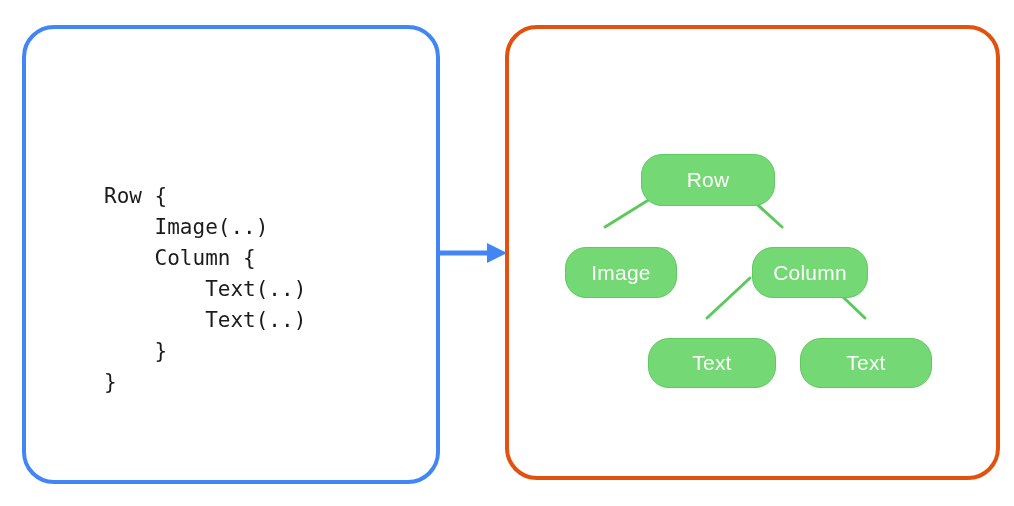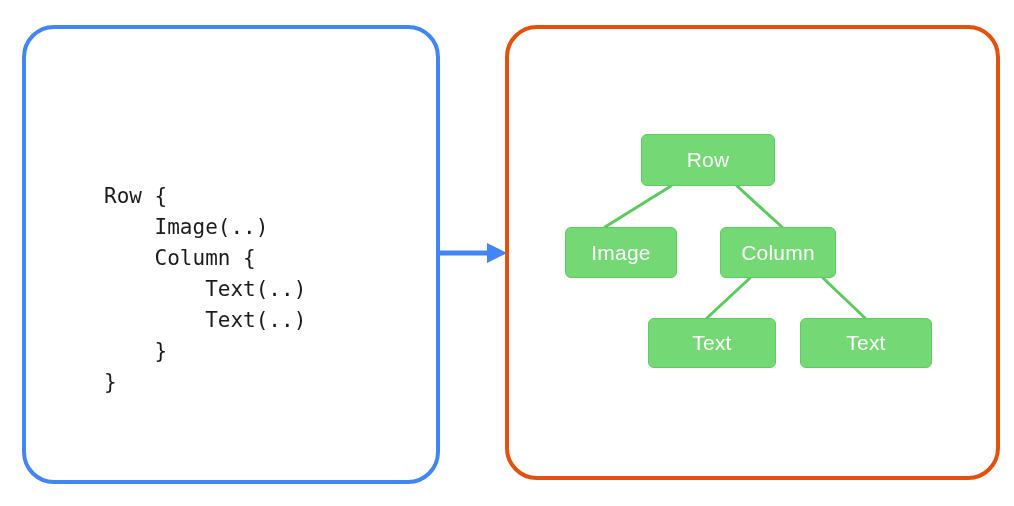--- a/index.html
+++ b/index.html
@@ -68,33 +68,34 @@
     top: 25px;
     width: 495px;
     height: 455px;
     pointer-events: none;
   }
   .node {
     position: absolute;
     box-sizing: border-box;
     background: #74d874;
     border: 1.5px solid #5dcb5d;
-    border-radius: 6px;
+    border-radius: 21px;
     color: #ffffff;
     font-family: "Liberation Sans", sans-serif;
     font-size: 21px;
     display: flex;
     align-items: center;
     justify-content: center;
     text-align: center;
     letter-spacing: 0.2px;
+    margin-top: 20px;
   }
   #node-row    { left: 641px; top: 134px; width: 134px; height: 52px; }
   #node-image  { left: 565px; top: 227px; width: 112px; height: 51px; }
-  #node-column { left: 720px; top: 227px; width: 116px; height: 51px; }
+  #node-column { left: 752px; top: 227px; width: 116px; height: 51px; }
   #node-text-1 { left: 648px; top: 318px; width: 128px; height: 50px; }
   #node-text-2 { left: 800px; top: 318px; width: 132px; height: 50px; }
 </style>
 </head>
 <body>
 
 <div class="panel" id="code-panel">
   <pre id="code-block">Row {
     Image(..)
     Column {

